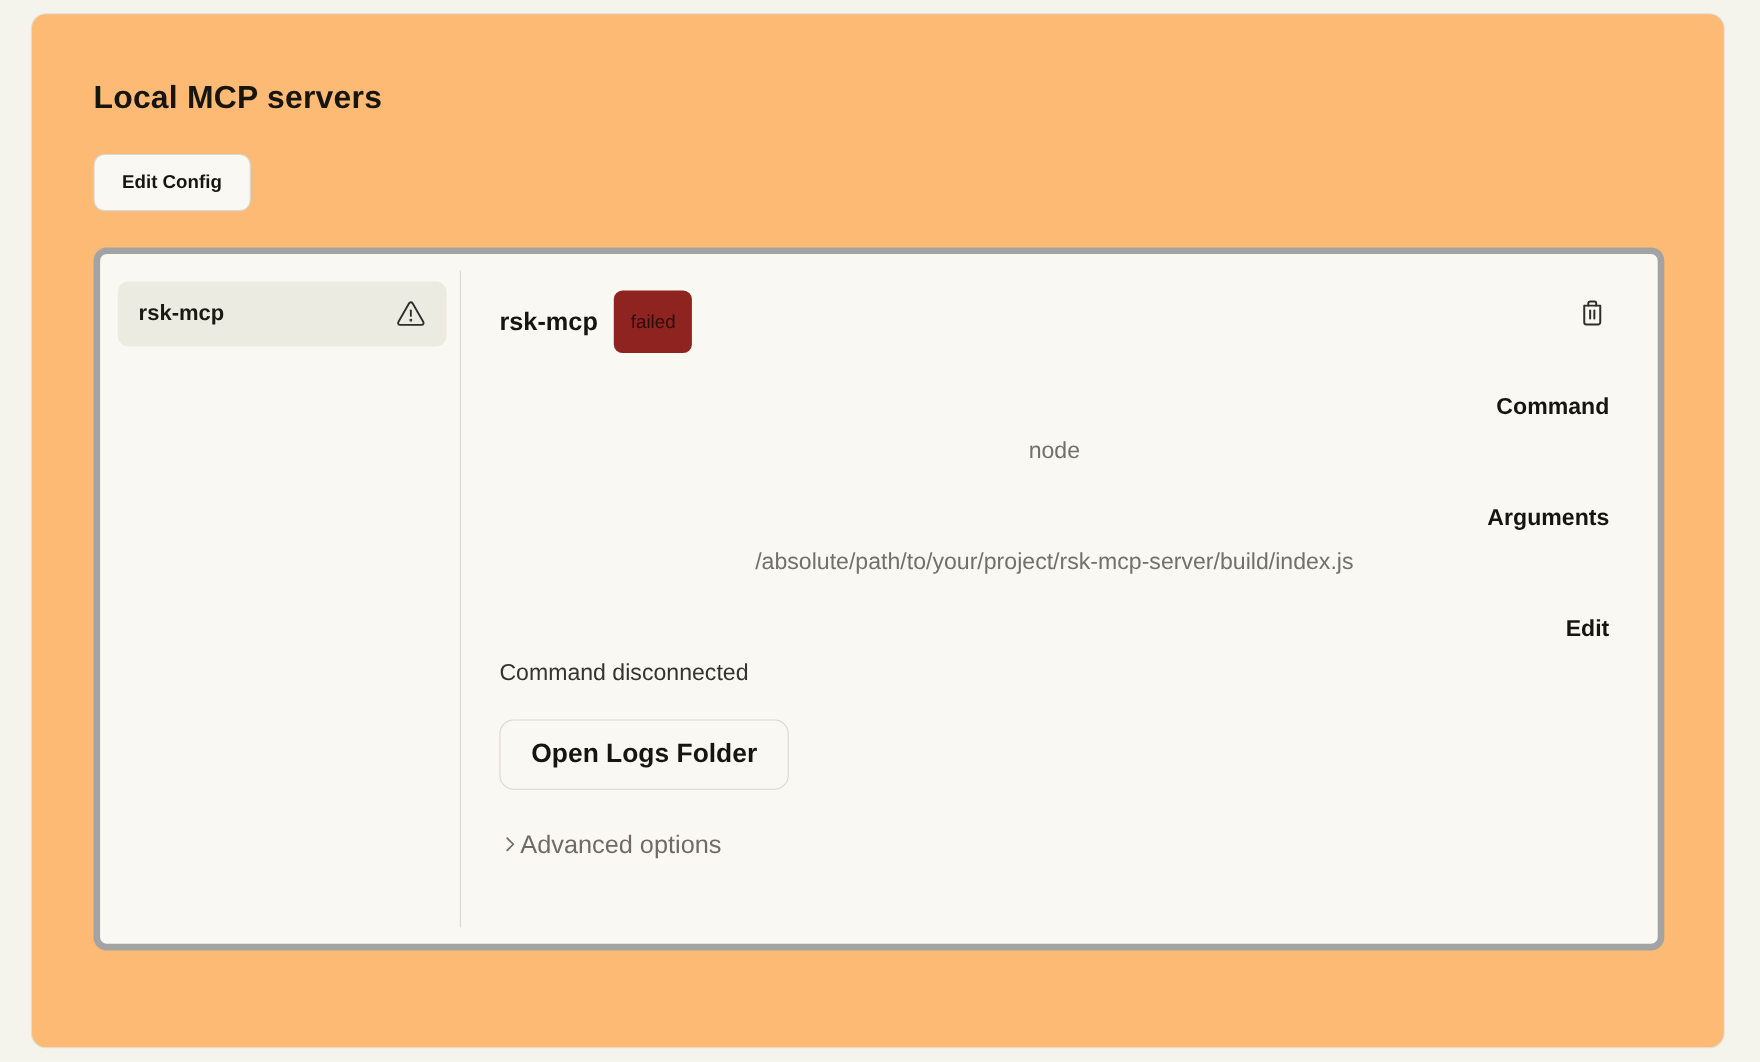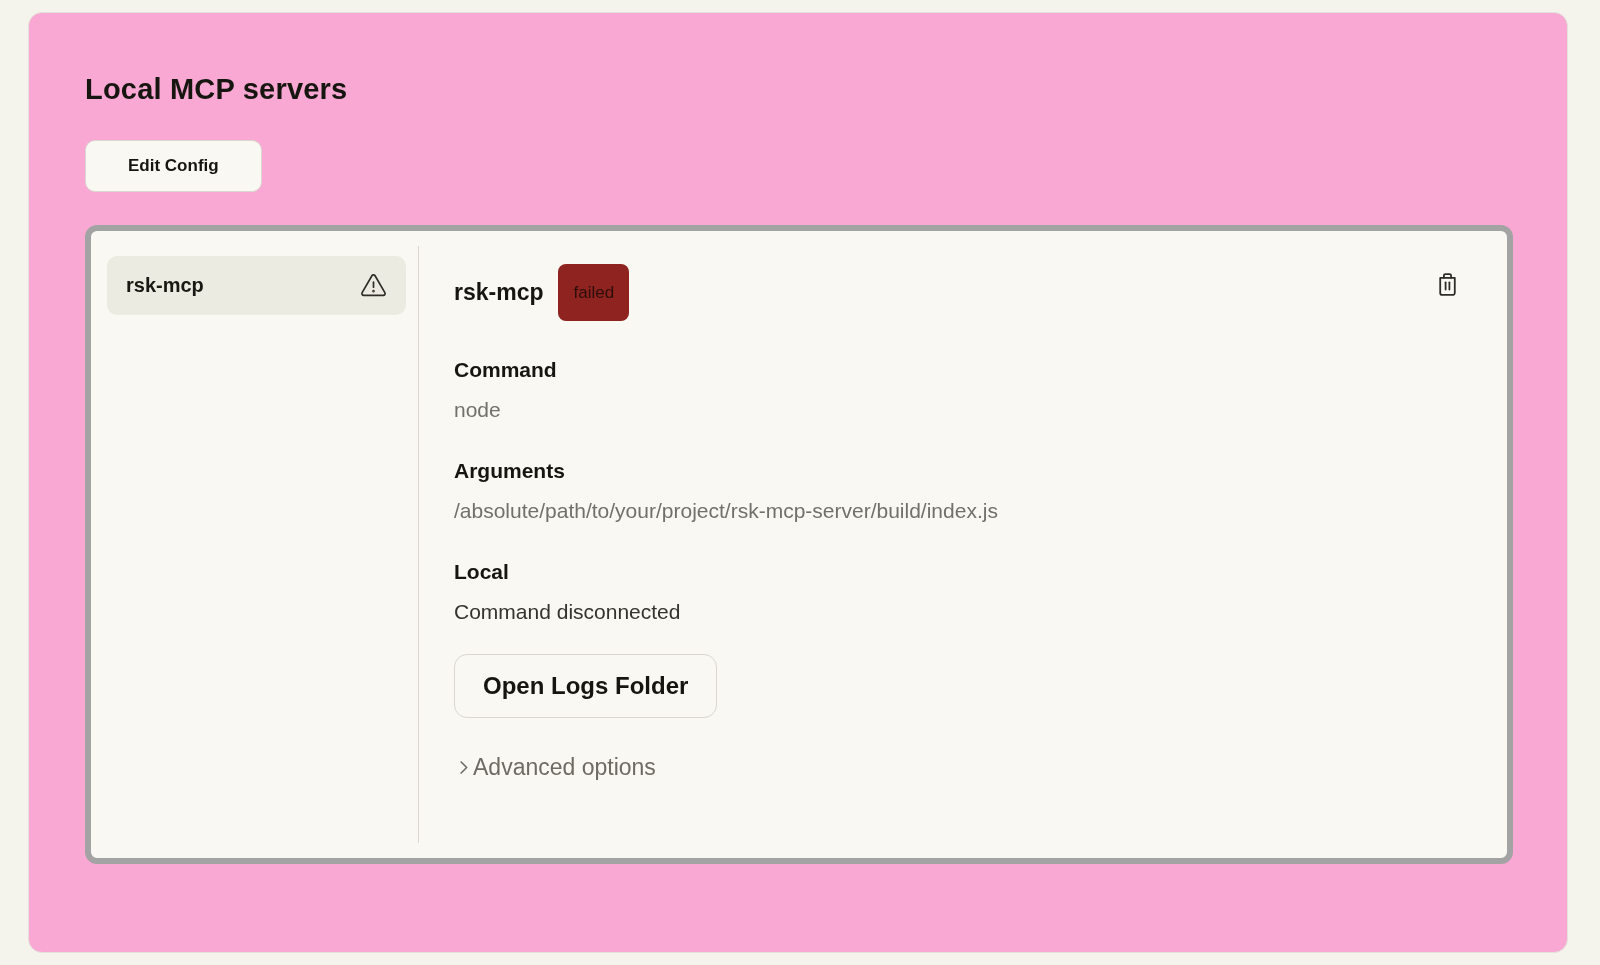--- a/index.html
+++ b/index.html
@@ -7,21 +7,21 @@
     width: 1600px; height: 965px;
     background: #f4f3ec;
     font-family: "Liberation Sans", "DejaVu Sans", sans-serif;
     color: #191813;
     overflow: hidden;
   }
   .outer-card {
     position: absolute;
     left: 28px; top: 12px;
     width: 1540px; height: 941px;
-    background: #f9a8d4;
+    background: #fdba74;
     border: 1px solid #e3e1d9;
     border-radius: 14px;
     padding: 60px 56px 0 56px;
   }
   .page-title {
     font-size: 29px;
     font-weight: bold;
     letter-spacing: 0.2px;
     color: #16150f;
   }
@@ -36,21 +36,21 @@
     border: 1px solid #d9d7cf;
     border-radius: 10px;
     font-weight: bold;
     color: #16150f;
     cursor: pointer;
     font-family: inherit;
   }
   .edit-config-btn {
     margin-top: 34px;
     font-size: 17px;
-    padding: 15px 42px;
+    padding: 15px 25px;
   }
   .server-panel {
     margin-top: 33px;
     width: 1428px;
     height: 639px;
     border: 6px solid #a3a3a3;
     border-radius: 12px;
     display: flex;
     background: #f9f8f2;
     position: relative;
@@ -112,26 +112,27 @@
     right: 44px;
     background: none;
     border: none;
     cursor: pointer;
     padding: 2px;
   }
   .field-label {
     font-size: 21px;
     font-weight: bold;
     color: #16150f;
+    text-align: right;
   }
   .field-value {
     margin-top: 16px;
     font-size: 21px;
   }
-  .field-value.muted { color: #71706a; }
+  .field-value.muted { color: #71706a; text-align: center; }
   .field-value.dark  { color: #34332d; }
   .field { margin-top: 37px; }
   .field:first-of-type { margin-top: 44px; }
   .open-logs-btn {
     margin-top: 30px;
     font-size: 24px;
     padding: 17px 28px;
     border-radius: 13px;
   }
   .advanced-row {
@@ -193,21 +194,21 @@
         <div class="field-label">Command</div>
         <div class="field-value muted">node</div>
       </div>
 
       <div class="field">
         <div class="field-label">Arguments</div>
         <div class="field-value muted">/absolute/path/to/your/project/rsk-mcp-server/build/index.js</div>
       </div>
 
       <div class="field">
-        <div class="field-label">Local</div>
+        <div class="field-label">Edit</div>
         <div class="field-value dark">Command disconnected</div>
       </div>
 
       <button class="btn open-logs-btn">Open Logs Folder</button>
 
       <div class="advanced-row">
         <span>
           <svg width="19" height="19" viewBox="0 0 24 24" fill="none" stroke="#6d6b64" stroke-width="2" stroke-linecap="round" stroke-linejoin="round">
             <polyline points="9 5 16 12 9 19"></polyline>
           </svg>

